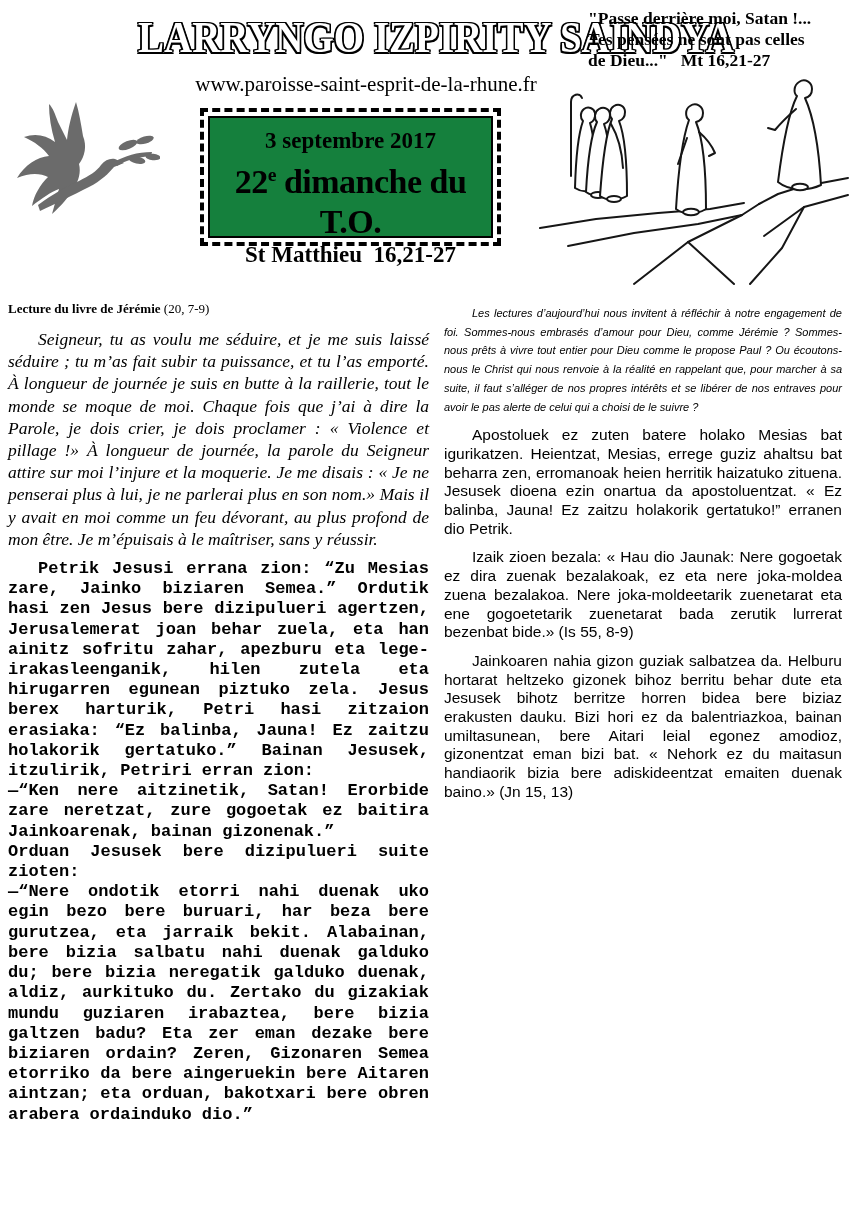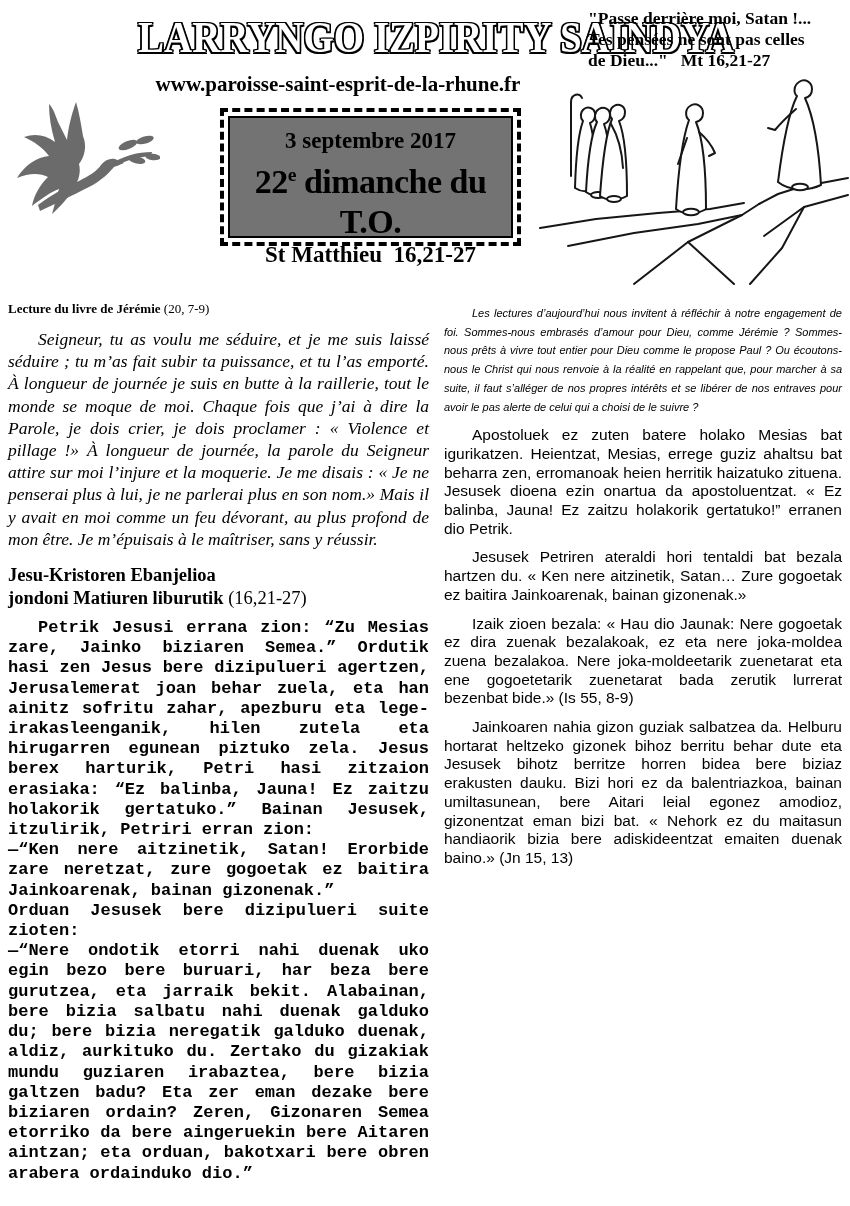--- a/index.html
+++ b/index.html
@@ -26,36 +26,36 @@
     font-family: "Liberation Serif", serif;
     color: #fff; letter-spacing: 0px; white-space: nowrap;
     transform: scaleY(1.12); transform-origin: top center;
     text-shadow: -1.5px -1.5px 0 #000, 1.5px -1.5px 0 #000,
                  -1.5px 1.5px 0 #000, 1.5px 1.5px 0 #000,
                  -1.5px 0 0 #000, 1.5px 0 0 #000,
                  0 -1.5px 0 #000, 0 1.5px 0 #000;
   }
 
   .site-url {
-    position: absolute; left: 126px; top: 72px; width: 424px;
-    text-align: center; font-weight: 700; font-size: 21px;
+    position: absolute; left: 154px; top: 72px; width: 424px;
+    text-align: center; font-weight: 400; font-size: 21px;
   }
 
   .quote {
     position: absolute; left: 588px; top: 8px; width: 258px;
     font-weight: 700; font-size: 17.5px; line-height: 21px;
   }
   .quote .pre { white-space: pre; }
 
   .dove-wrap { position: absolute; left: 10px; top: 98px; width: 150px; height: 145px; }
 
   .datebox {
     position: absolute; left: 208px; top: 116px; width: 285px; height: 122px;
     border: 2px solid #000; outline: 4px dashed #000; outline-offset: 4px;
-    background: #737373; text-align: center; padding-top: 10px; margin-left: 20px;
+    background: #15803d; text-align: center; padding-top: 10px;
   }
   .datebox .date-line { font-weight: 700; font-size: 23px; }
   .datebox .sunday-line {
     font-weight: 700; font-size: 34px; line-height: 40px; letter-spacing: -0.5px;
   }
   .datebox .sunday-line sup { font-size: 58%; vertical-align: super; }
   .datebox .scripture-line { font-weight: 700; font-size: 23px; white-space: pre; }
 
   .scene-wrap { position: absolute; left: 538px; top: 76px; width: 312px; height: 210px; }
 
@@ -177,39 +177,34 @@
   <div class="columns">
 
     <div class="col-left">
 
       <div class="lecture-heading">
         <span class="b">Lecture du livre de Jérémie</span><span> (20, 7-9)</span>
       </div>
 
       <div class="jeremiah-text">Seigneur, tu as voulu me séduire, et je me suis laissé séduire ; tu m’as fait subir ta puissance, et tu l’as emporté. À longueur de journée je suis en butte à la raillerie, tout le monde se moque de moi. Chaque fois que j’ai à dire la Parole, je dois crier, je dois proclamer : « Violence et pillage !» À longueur de journée, la parole du Seigneur attire sur moi l’injure et la moquerie. Je me disais : « Je ne penserai plus à lui, je ne parlerai plus en son nom.» Mais il y avait en moi comme un feu dévorant, au plus profond de mon être. Je m’épuisais à le maîtriser, sans y réussir.</div>
 
-      <div class="gospel-heading">
-        <span class="b">Jesu-Kristoren Ebanjelioa</span><br>
-        <span class="b">jondoni Matiuren liburutik</span><span> (16,21-27)</span>
-      </div>
 
       <div class="gospel-text">
         <p class="indent">Petrik Jesusi errana zion: “Zu Mesias zare, Jainko biziaren Semea.” Ordutik hasi zen Jesus bere dizipulueri agertzen, Jerusalemerat joan behar zuela, eta han ainitz sofritu zahar, apezburu eta lege-irakasleenganik, hilen zutela eta hirugarren egunean piztuko zela. Jesus berex harturik, Petri hasi zitzaion erasiaka: “Ez balinba, Jauna! Ez zaitzu holakorik gertatuko.” Bainan Jesusek, itzulirik, Petriri erran zion:</p>
         <p>—“Ken nere aitzinetik, Satan! Erorbide zare neretzat, zure gogoetak ez baitira Jainkoarenak, bainan gizonenak.”</p>
         <p>Orduan Jesusek bere dizipulueri suite zioten:</p>
         <p>—“Nere ondotik etorri nahi duenak uko egin bezo bere buruari, har beza bere gurutzea, eta jarraik bekit. Alabainan, bere bizia salbatu nahi duenak galduko du; bere bizia neregatik galduko duenak, aldiz, aurkituko du. Zertako du gizakiak mundu guziaren irabaztea, bere bizia galtzen badu? Eta zer eman dezake bere biziaren ordain? Zeren, Gizonaren Semea etorriko da bere aingeruekin bere Aitaren aintzan; eta orduan, bakotxari bere obren arabera ordainduko dio.”</p>
       </div>
     </div>
 
     <div class="col-right">
 
       <div class="intro-text">Les lectures d’aujourd’hui nous invitent à réfléchir à notre engagement de foi. Sommes-nous embrasés d’amour pour Dieu, comme Jérémie ? Sommes-nous prêts à vivre tout entier pour Dieu comme le propose Paul ? Ou écoutons-nous le Christ qui nous renvoie à la réalité en rappelant que, pour marcher à sa suite, il faut s’alléger de nos propres intérêts et se libérer de nos entraves pour avoir le pas alerte de celui qui a choisi de le suivre ?</div>
 
 
       <div class="right-body">
         <p>Apostoluek ez zuten batere holako Mesias bat igurikatzen. Heientzat, Mesias, errege guziz ahaltsu bat beharra zen, erromanoak heien herritik haizatuko zituena. Jesusek dioena ezin onartua da apostoluentzat. « Ez balinba, Jauna! Ez zaitzu holakorik gertatuko!” erranen dio Petrik.</p>
-        <p>Jesusek Petriren ateraldi hori tentaldi bat bezala hartzen du. « Ken nere aitzinetik, Satan… Zure gogoetak ez baitira Jainkoarenak, bainan gizonenak.»</p>
         <p>Izaik zioen bezala: « Hau dio Jaunak: Nere gogoetak ez dira zuenak bezalakoak, ez eta nere joka-moldea zuena bezalakoa. Nere joka-moldeetarik zuenetarat eta ene gogoetetarik zuenetarat bada zerutik lurrerat bezenbat bide.»  (Is 55, 8-9)</p>
         <p>Jainkoaren nahia gizon guziak salbatzea da. Helburu hortarat heltzeko gizonek bihoz berritu behar dute eta Jesusek bihotz berritze horren bidea bere biziaz erakusten dauku. Bizi hori ez da balentriazkoa, bainan umiltasunean, bere Aitari leial egonez amodioz, gizonentzat eman bizi bat. « Nehork ez du maitasun handiaorik bizia bere adiskideentzat emaiten duenak baino.» (Jn 15, 13)</p>
       </div>
     </div>
   </div>
 </div>
 
 </body></html>

